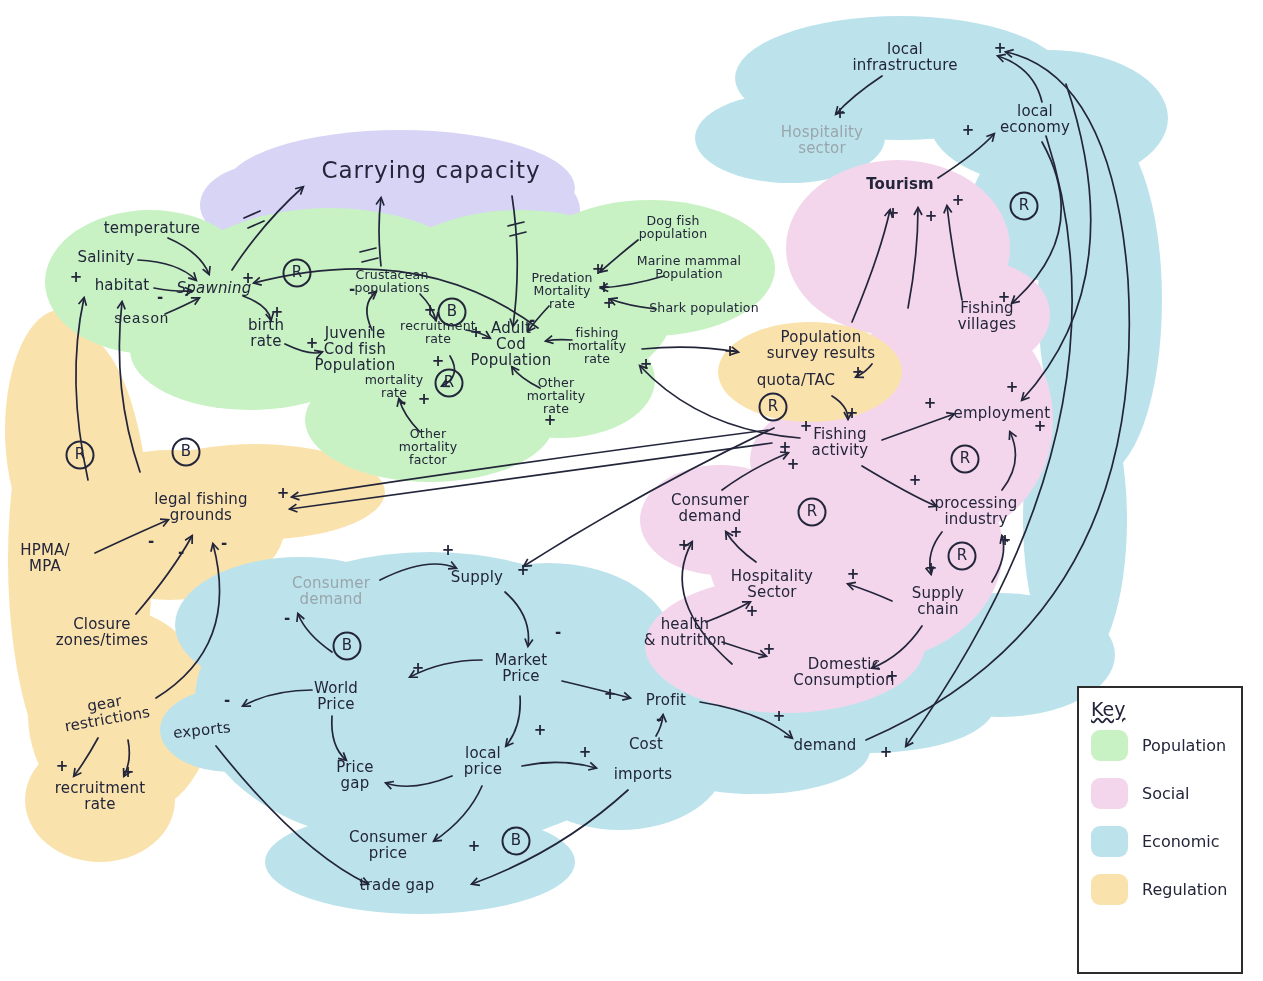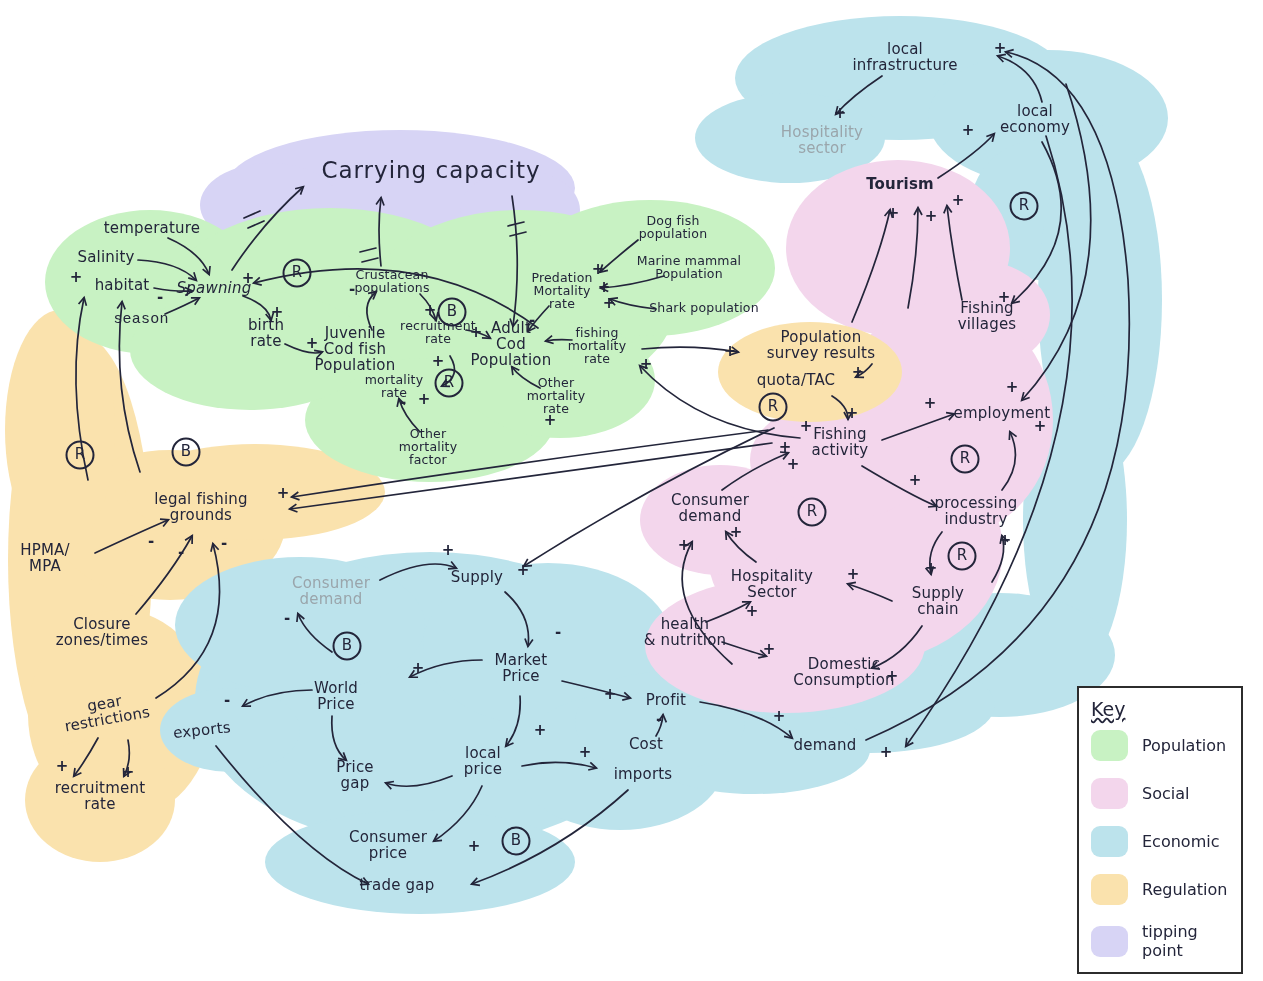--- a/index.html
+++ b/index.html
@@ -341,18 +341,14 @@
       <span class="key-label">Social</span>
     </div>
     <div class="key-row">
       <span class="swatch" style="background: rgb(188, 227, 236);"></span>
       <span class="key-label">Economic</span>
     </div>
     <div class="key-row">
       <span class="swatch" style="background: rgb(250, 226, 173);"></span>
       <span class="key-label">Regulation</span>
     </div>
-    <div class="key-row">
-      <span class="swatch" style="background: rgb(215, 212, 245);"></span>
-      <span class="key-label">tipping point</span>
-    </div>
   </div>
 </div>
 
 </body></html>

